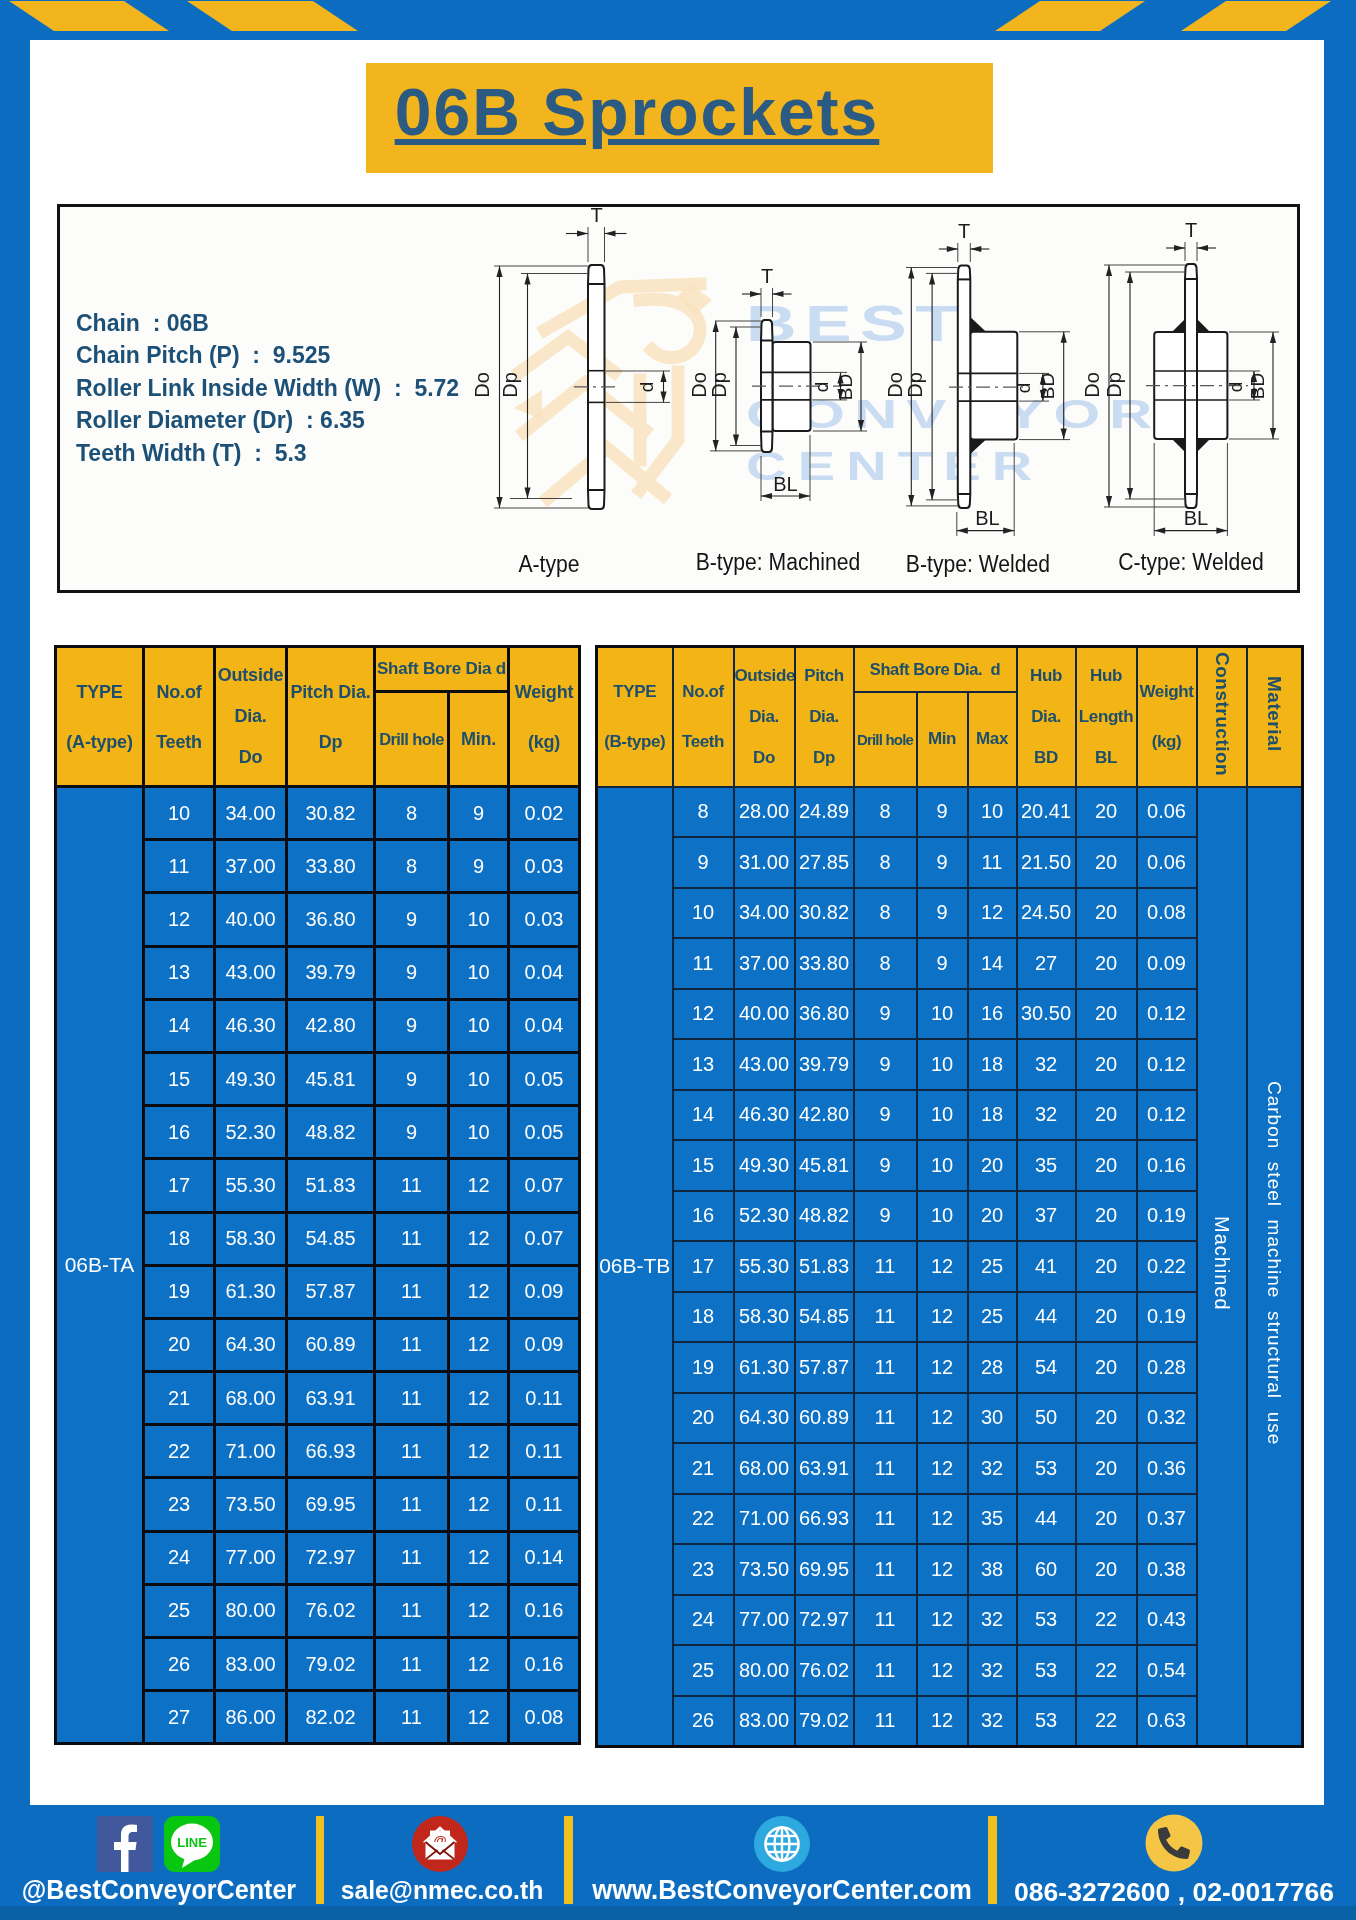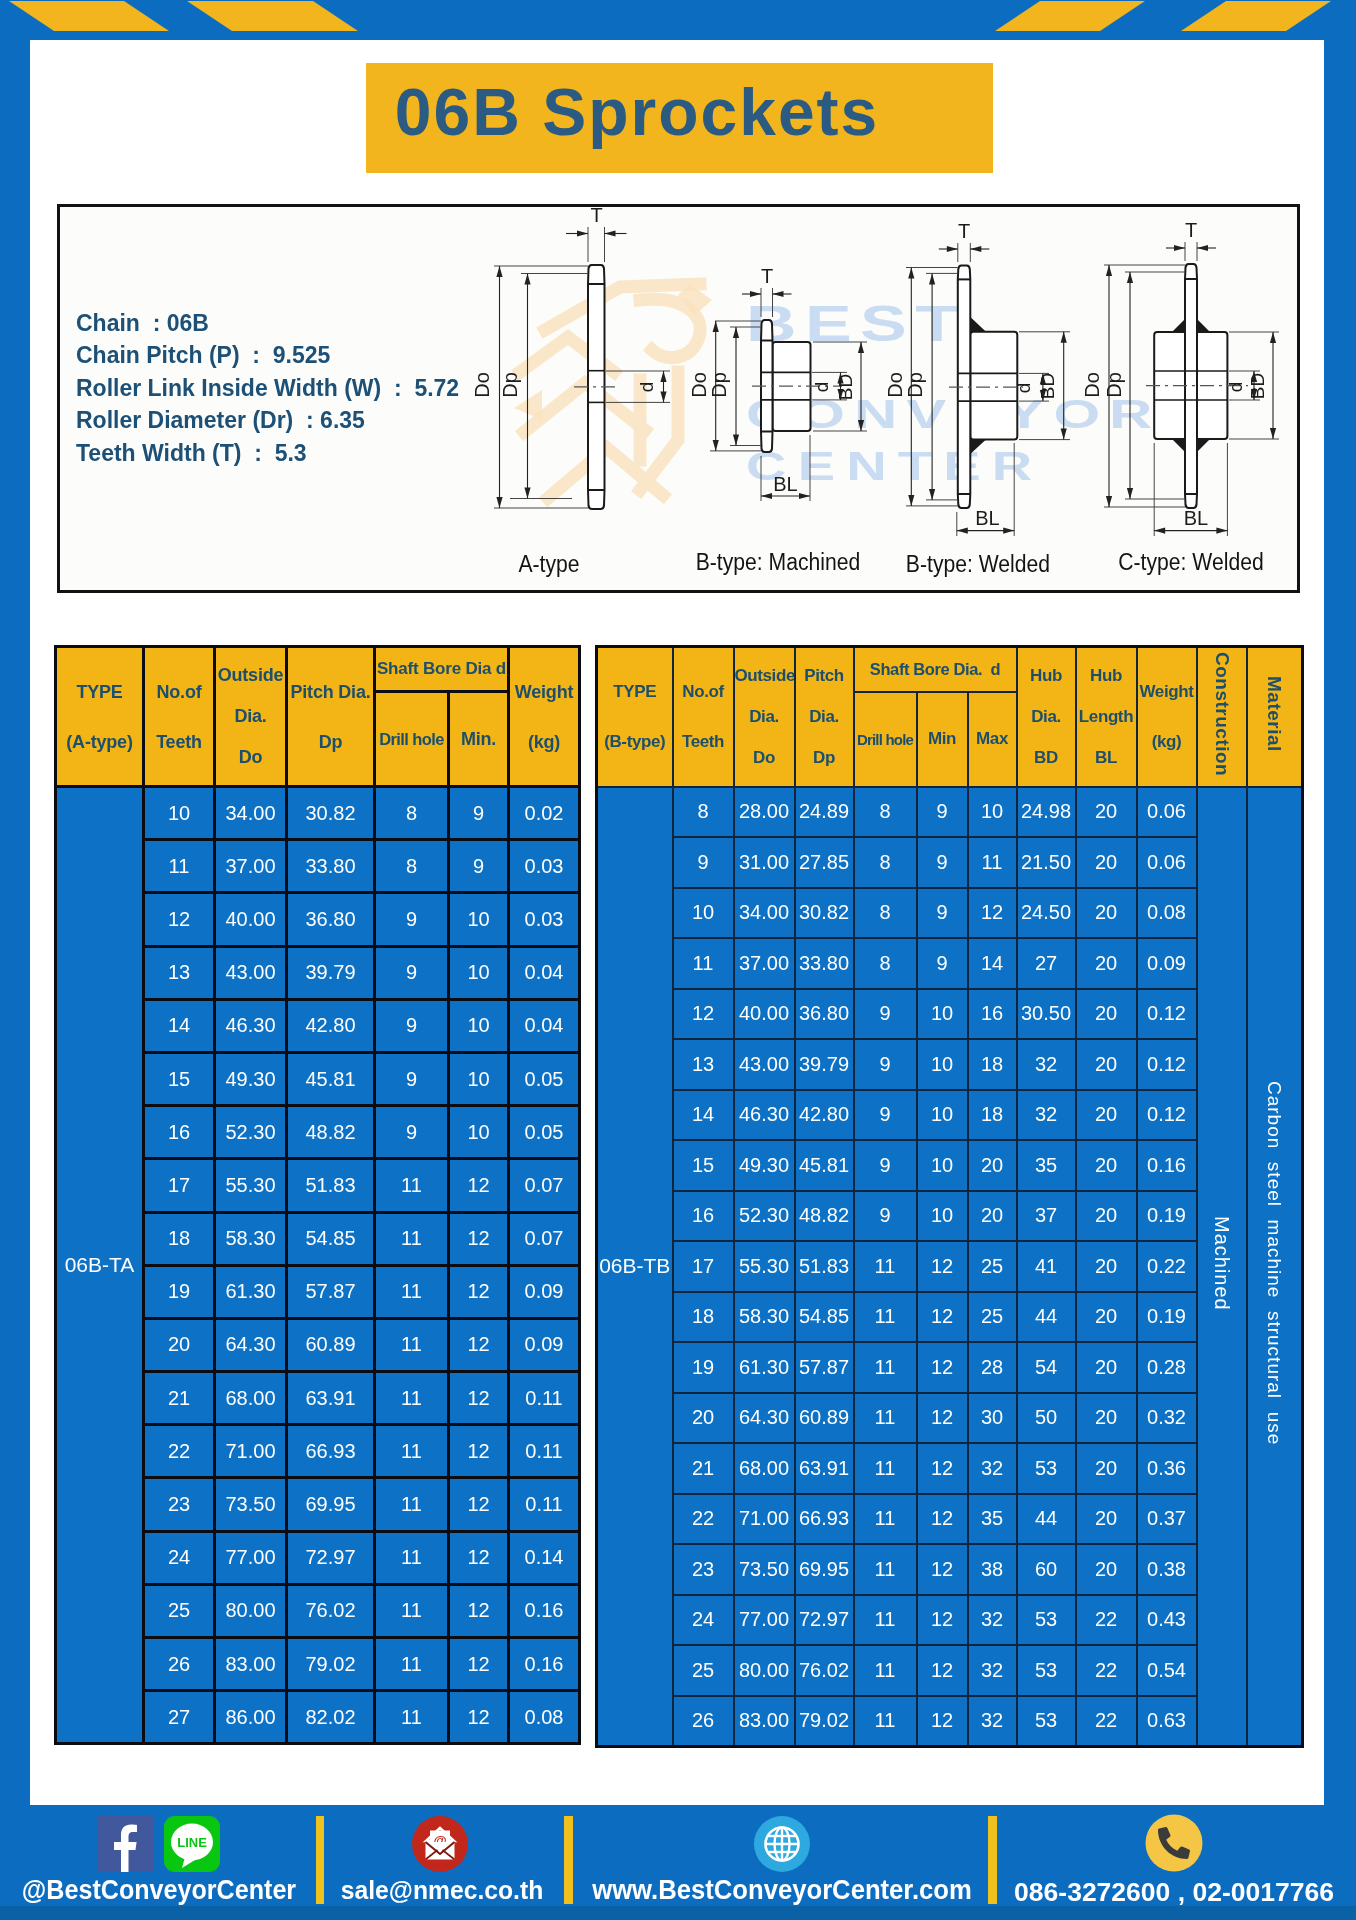--- a/index.html
+++ b/index.html
@@ -39,21 +39,21 @@
 
 <polygon points="187,1 313,1 358,31 232,31" fill="#f2b51d"></polygon>
 
 <polygon points="1040,1 1145,1 1100,31 995,31" fill="#f2b51d"></polygon>
 
 <polygon points="1226,1 1331,1 1286,31 1181,31" fill="#f2b51d"></polygon>
 </svg>
 
 <div class="abs" style="left:366px;top:63px;width:627px;height:110px;background:#f2b51d;"></div>
 
-<div class="abs" style="left:366px;top:63px;width:542px;height:110px;line-height:98px;text-align:center;font-size:66px;font-weight:bold;color:#2b5b82;letter-spacing:2px;">06B Sprockets</div>
+<div class="abs" style="left:366px;top:63px;width:542px;height:110px;line-height:98px;text-align:center;font-size:66px;font-weight:bold;color:#2b5b82;letter-spacing:2px;text-decoration:underline;">06B Sprockets</div>
 
 <div class="abs" style="left:57px;top:204px;width:1237px;height:383px;background:#fcfcfa;border:3px solid #121212;"></div>
 
 <svg class="abs" style="left:60px;top:207px;" width="1231" height="377" viewBox="60 207 1231 377">
 <g stroke="#fae3bd" fill="none" stroke-width="13" stroke-linecap="square" opacity="0.8">
 <path d="M545 330 L620 287 L700 284"></path>
 <path d="M640 300 C690 295 708 320 697 342 C688 360 665 362 652 350"></path>
 <path d="M520 372 L568 337 L614 372"></path>
 <path d="M524 432 L585 383 L645 430"></path>
 <path d="M548 498 L607 448 L663 495"></path>
@@ -475,21 +475,21 @@
 <th>Max</th>
 </tr>
 <tr style="height:50.5px;">
         <td class="typ" rowspan="19">06B-TB</td>
         <td>8</td>
         <td>28.00</td>
         <td>24.89</td>
         <td>8</td>
         <td>9</td>
         <td>10</td>
-        <td>24.98</td>
+        <td>20.41</td>
         <td>20</td>
         <td>0.06</td>
         <td class="vert con" rowspan="19"><span>Machined</span></td>
         <td class="vert mat" rowspan="19"><span>Carbon&nbsp;&nbsp;steel&nbsp;&nbsp;machine&nbsp;&nbsp;structural&nbsp;&nbsp;use</span></td>
       </tr>
 <tr style="height:50.5px;">
         <td>9</td>
         <td>31.00</td>
         <td>27.85</td>
         <td>8</td>

